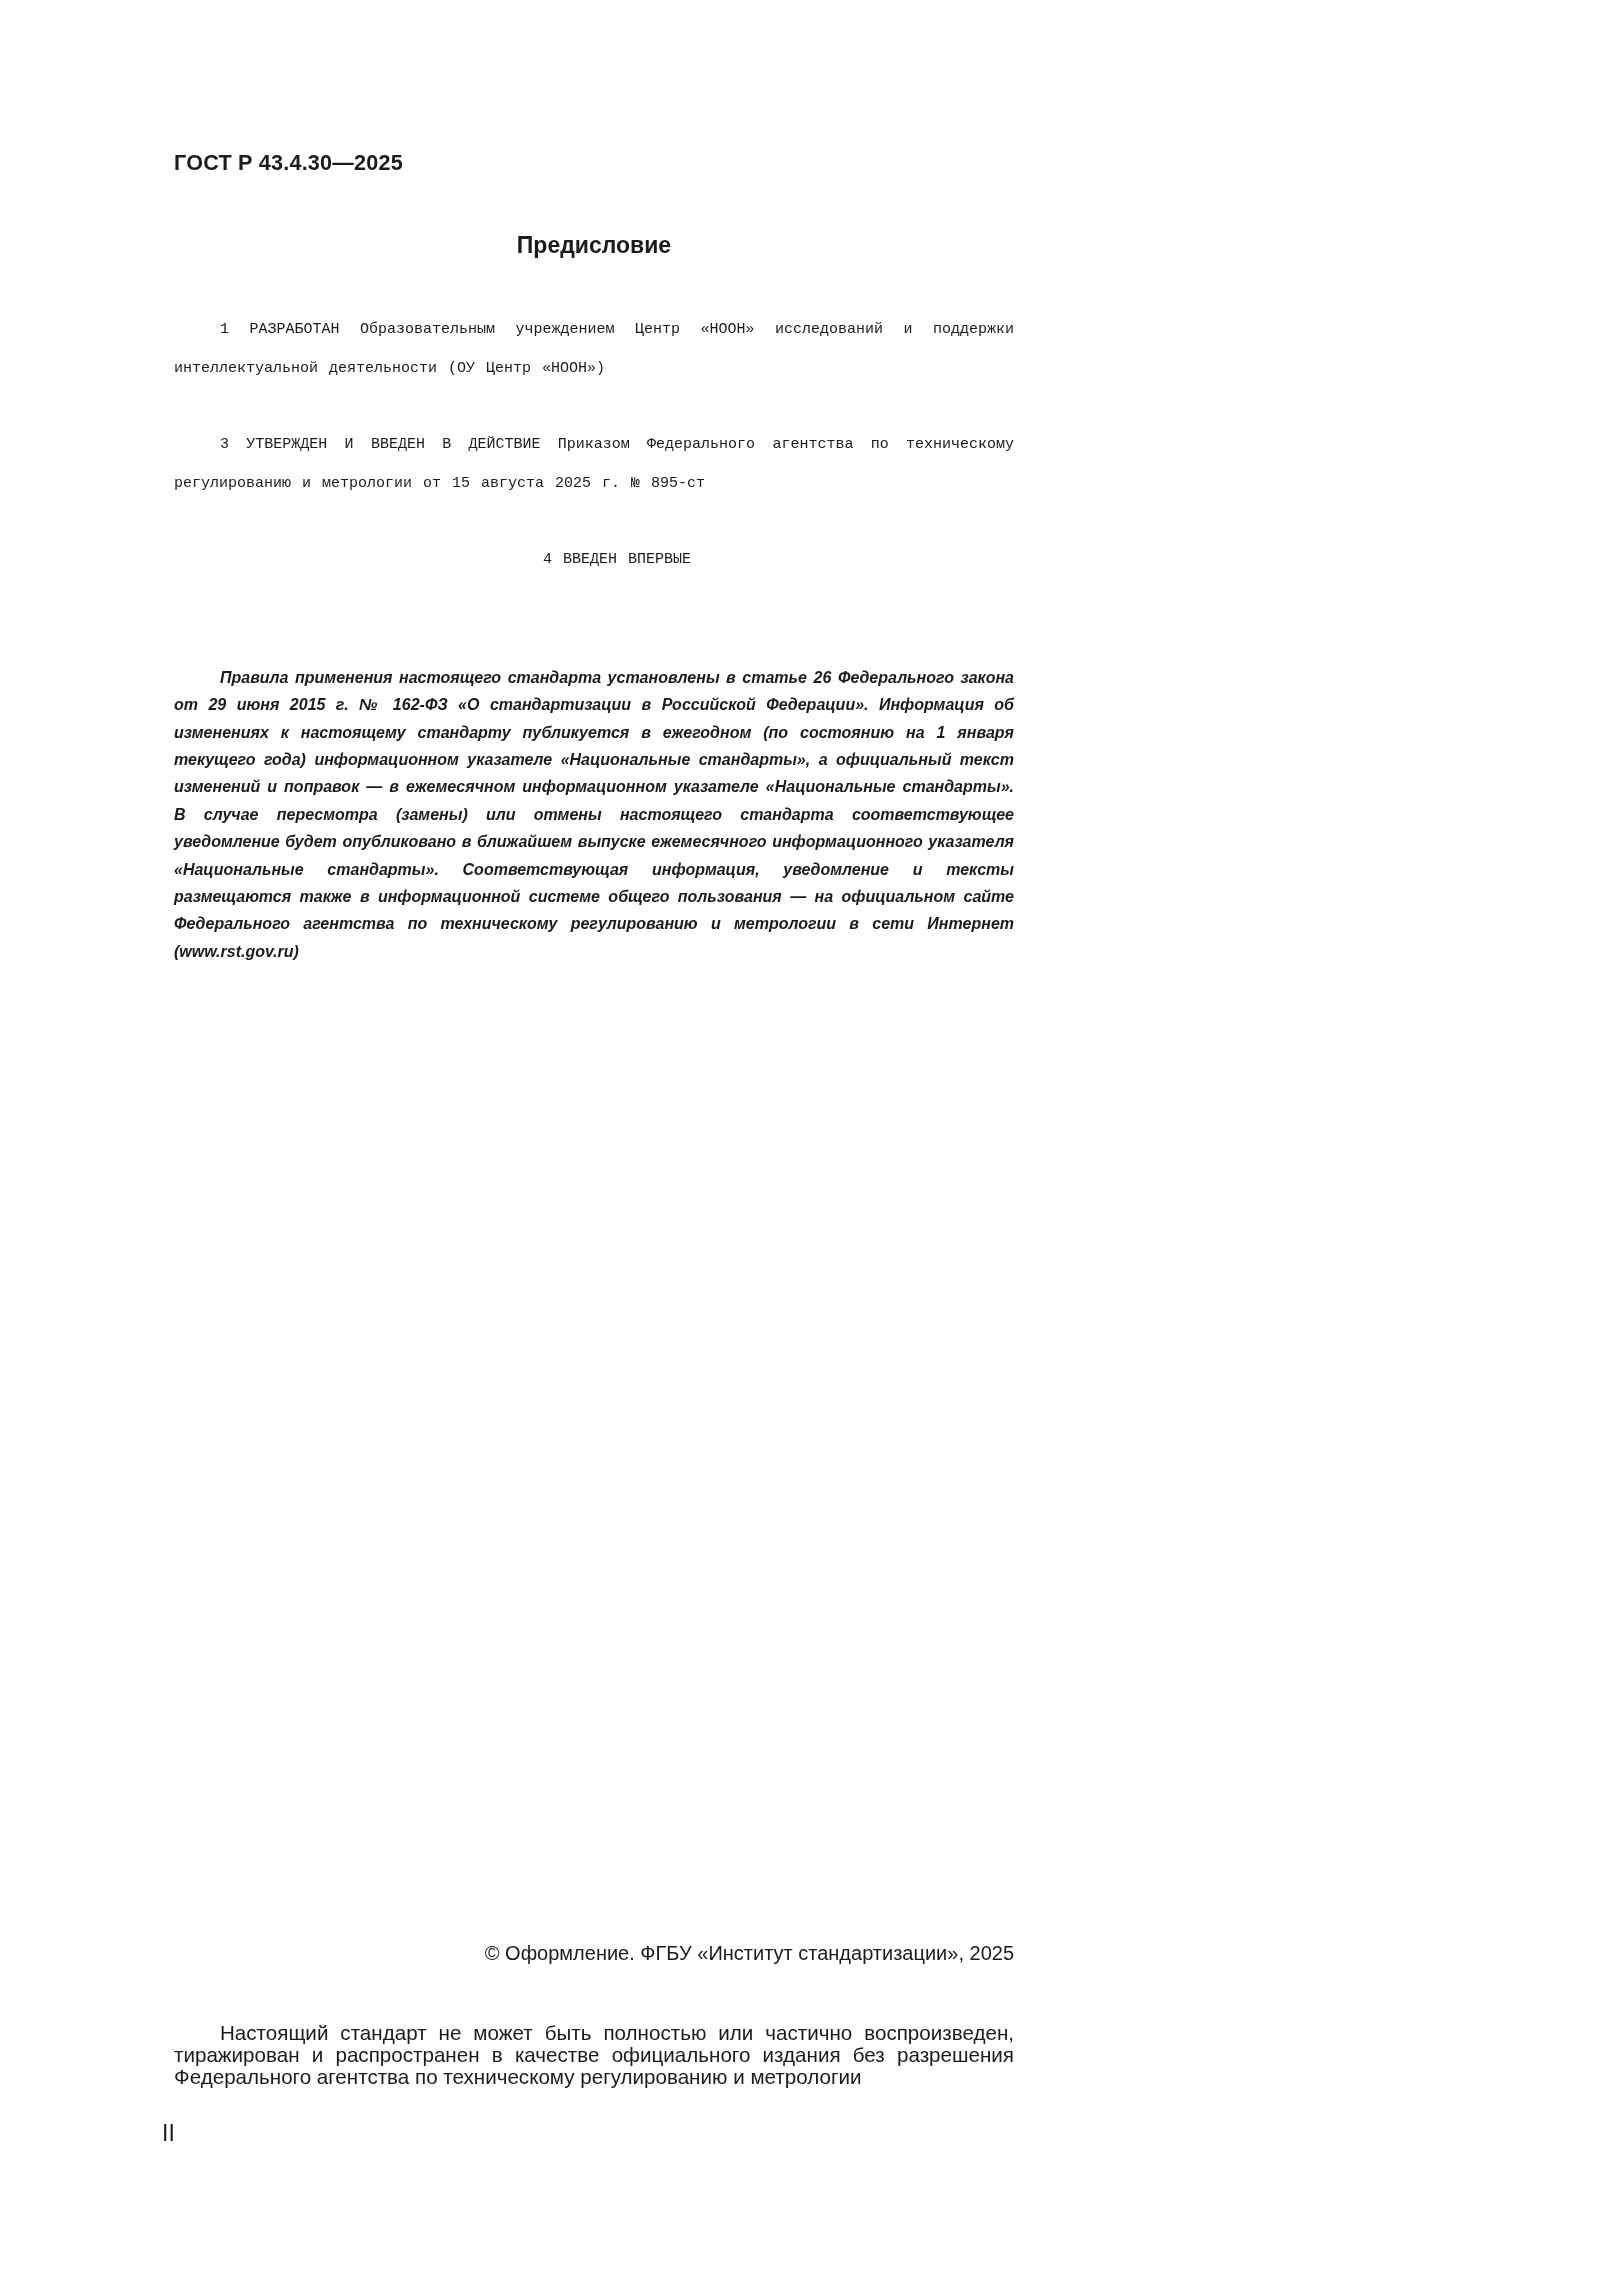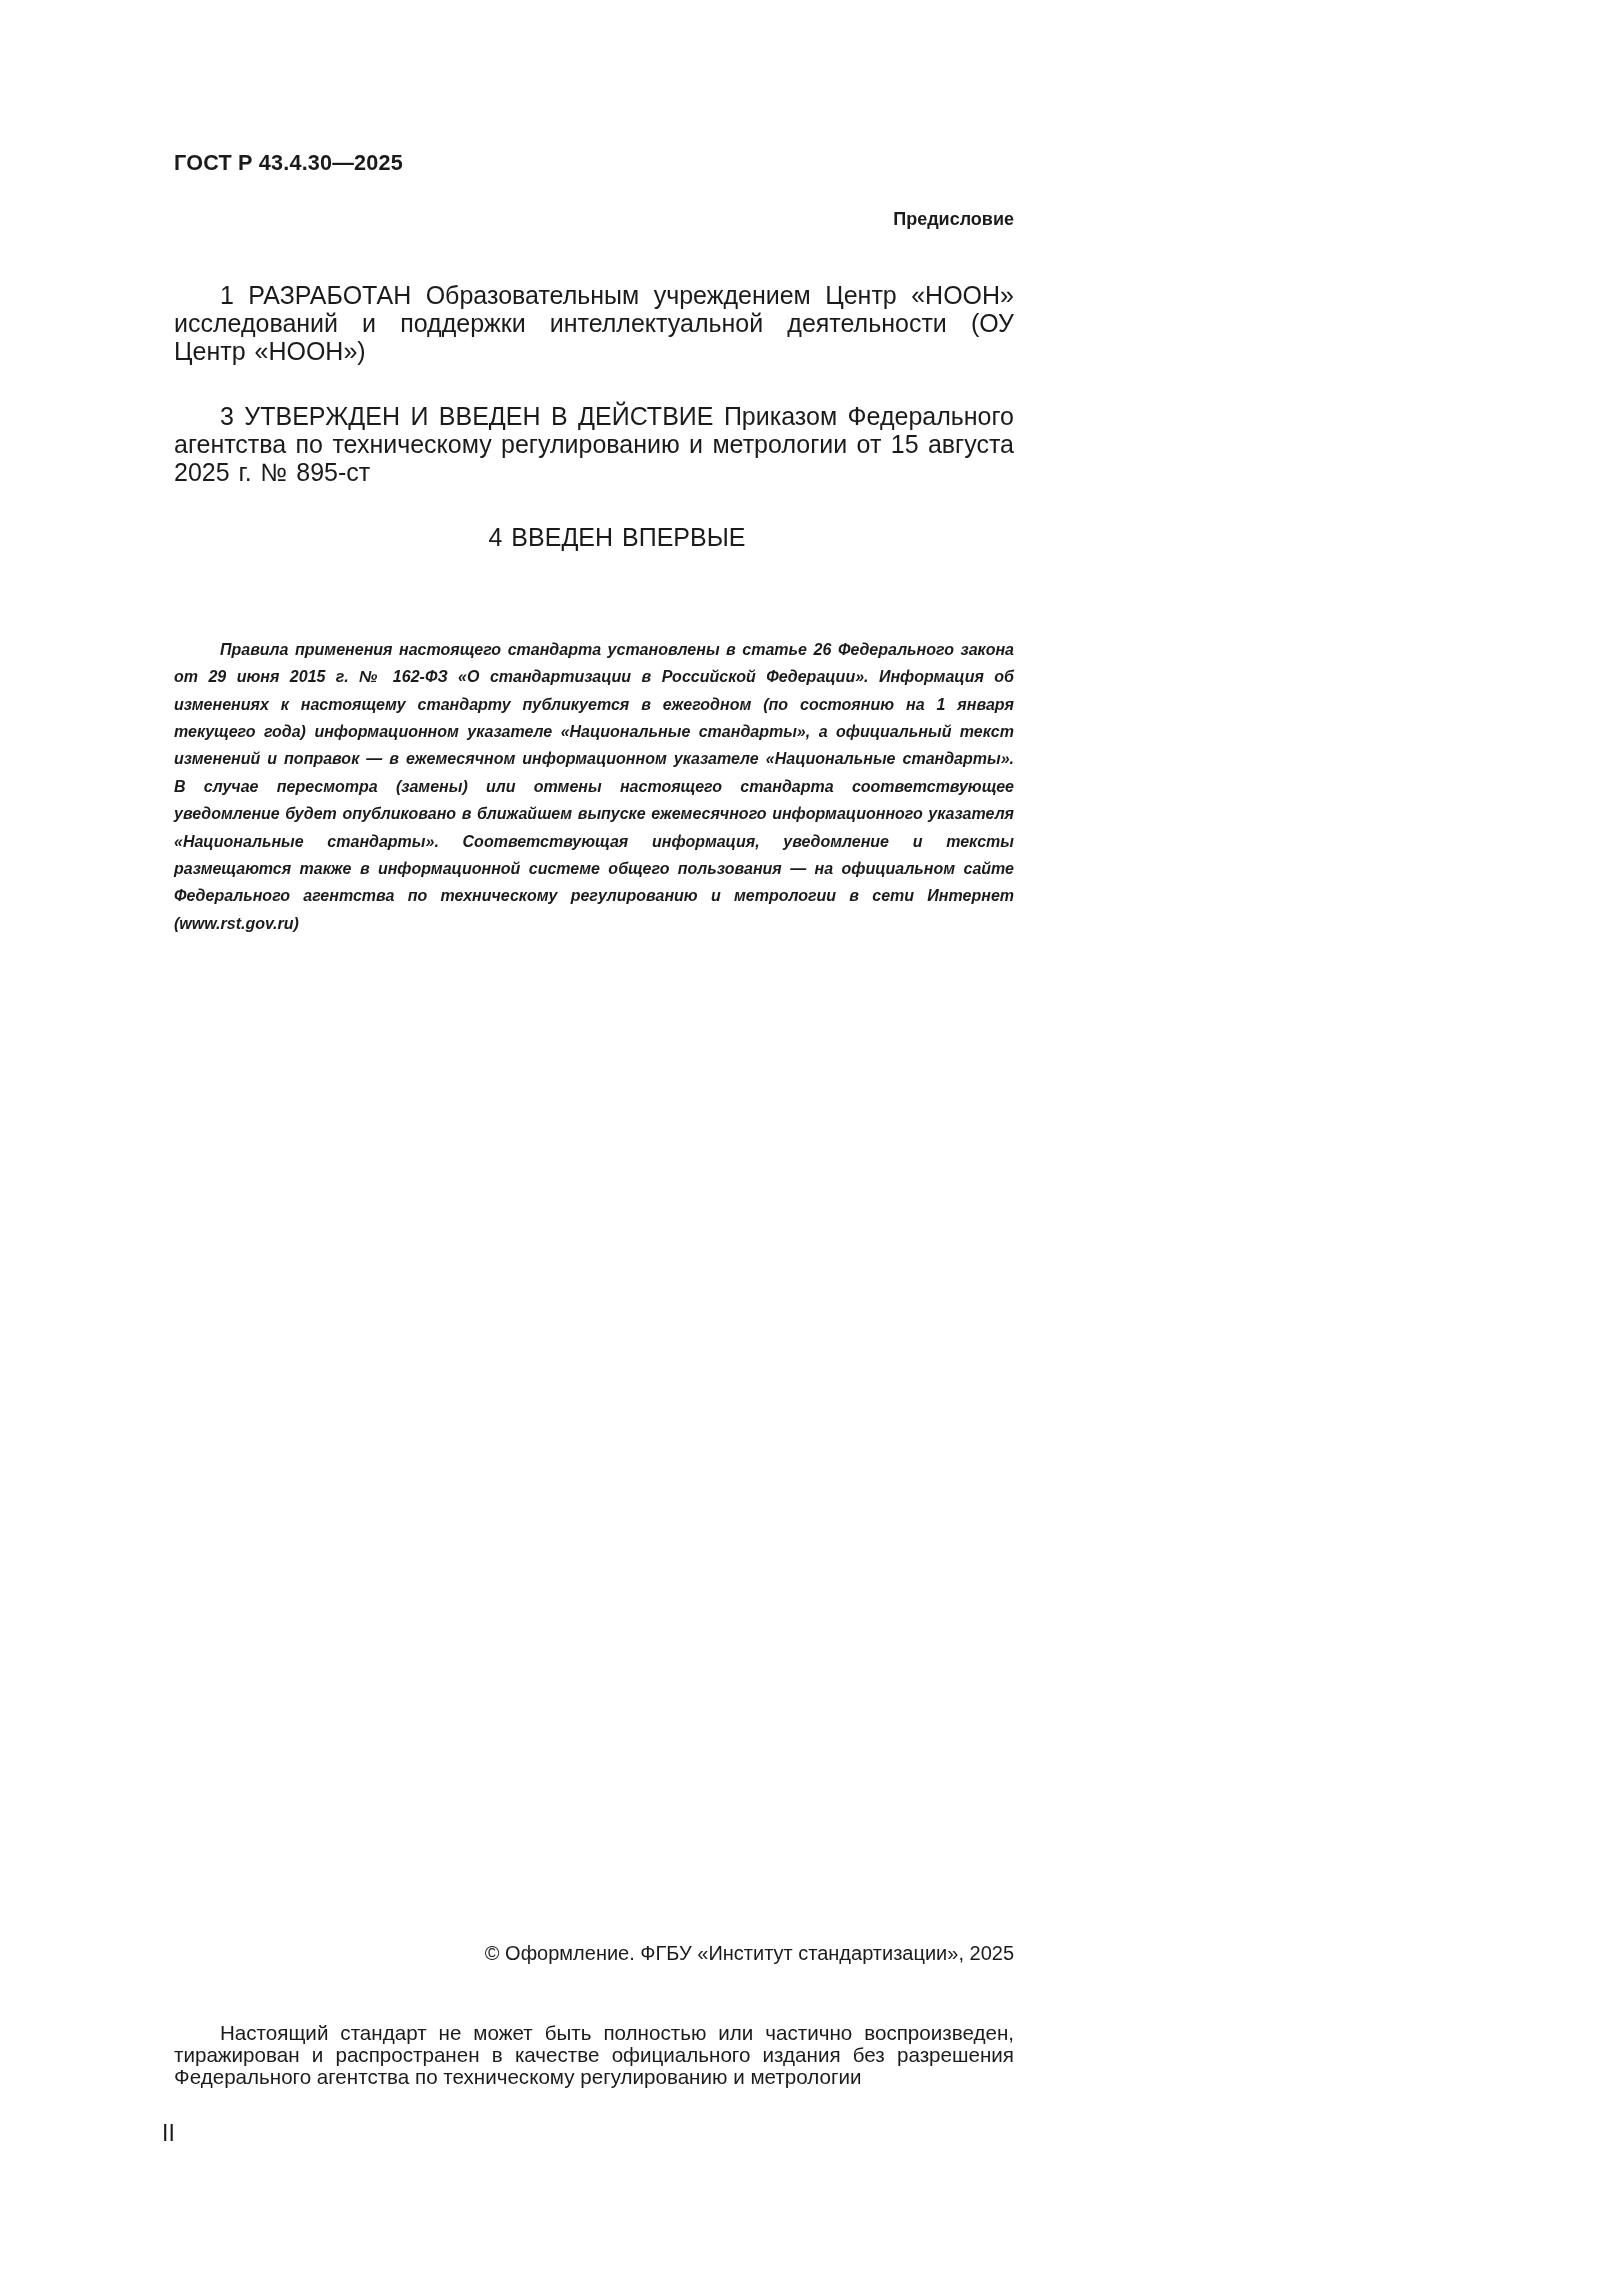--- a/index.html
+++ b/index.html
@@ -18,32 +18,33 @@
     left: 126px;
     top: 102px;
     width: 888px;
   }
   .doc-code {
     font-size: 21.6px;
     font-weight: bold;
     letter-spacing: 0.2px;
   }
   .doc-title {
-    margin-top: 9px;
-    text-align: right;
-    font-size: 18px;
+    margin-top: 32px;
+    text-align: center;
+    font-size: 23px;
     font-weight: bold;
   }
   .fw-item {
     margin-top: 12.7px;
-    font-size: 25px;
-    line-height: 28px;
+    font-size: 15px;
+    line-height: 39px;
     text-align: justify;
     text-indent: 46px;
     word-spacing: 2px;
+    font-family: Liberation Mono, monospace;
   }
   .fw-item.first { margin-top: 27.4px; }
   .fw-item.last { text-align: center; }
   .rules {
     margin-top: 61px;
     font-size: 16px;
     font-style: italic;
     line-height: 27.4px;
     text-align: justify;
     text-indent: 46px;

